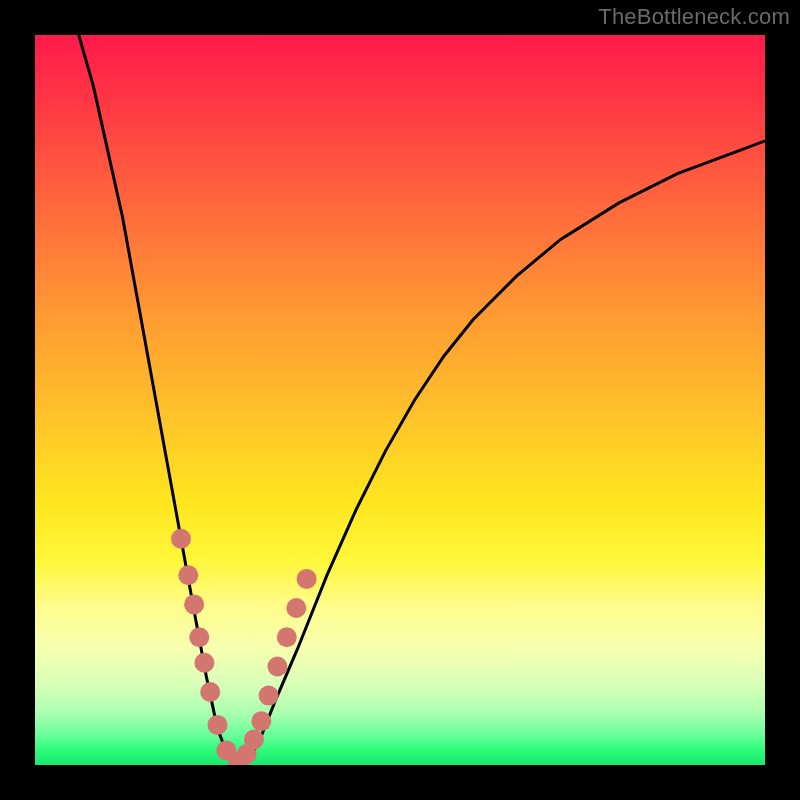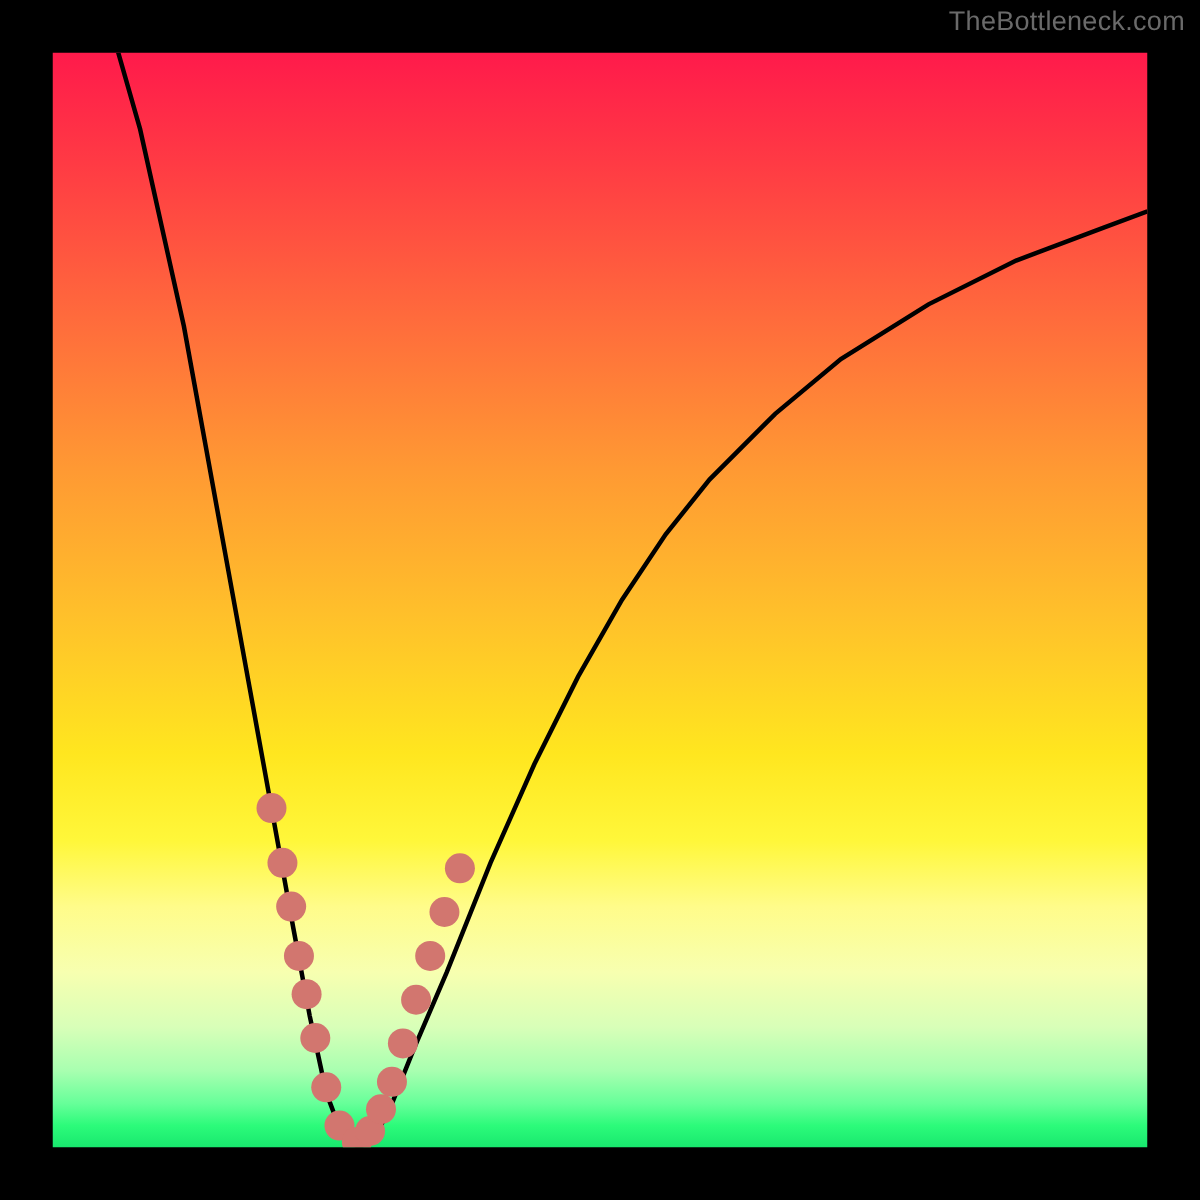--- a/index.html
+++ b/index.html
@@ -45,21 +45,21 @@
       #a8ffb0 93%,
       #66ff99 96%,
       #2cfb7a 98%,
       #18e86e 100%);
   }
   .watermark {
     position: absolute;
     top: 4px;
     right: 10px;
     color: #6a6a6a;
-    font-size: 18px;
+    font-size: 22px;
     font-weight: 500;
     z-index: 20;
     letter-spacing: 0.2px;
   }
   svg.curve {
     position: absolute;
     left: 0;
     top: 0;
     width: 730px;
     height: 730px;

